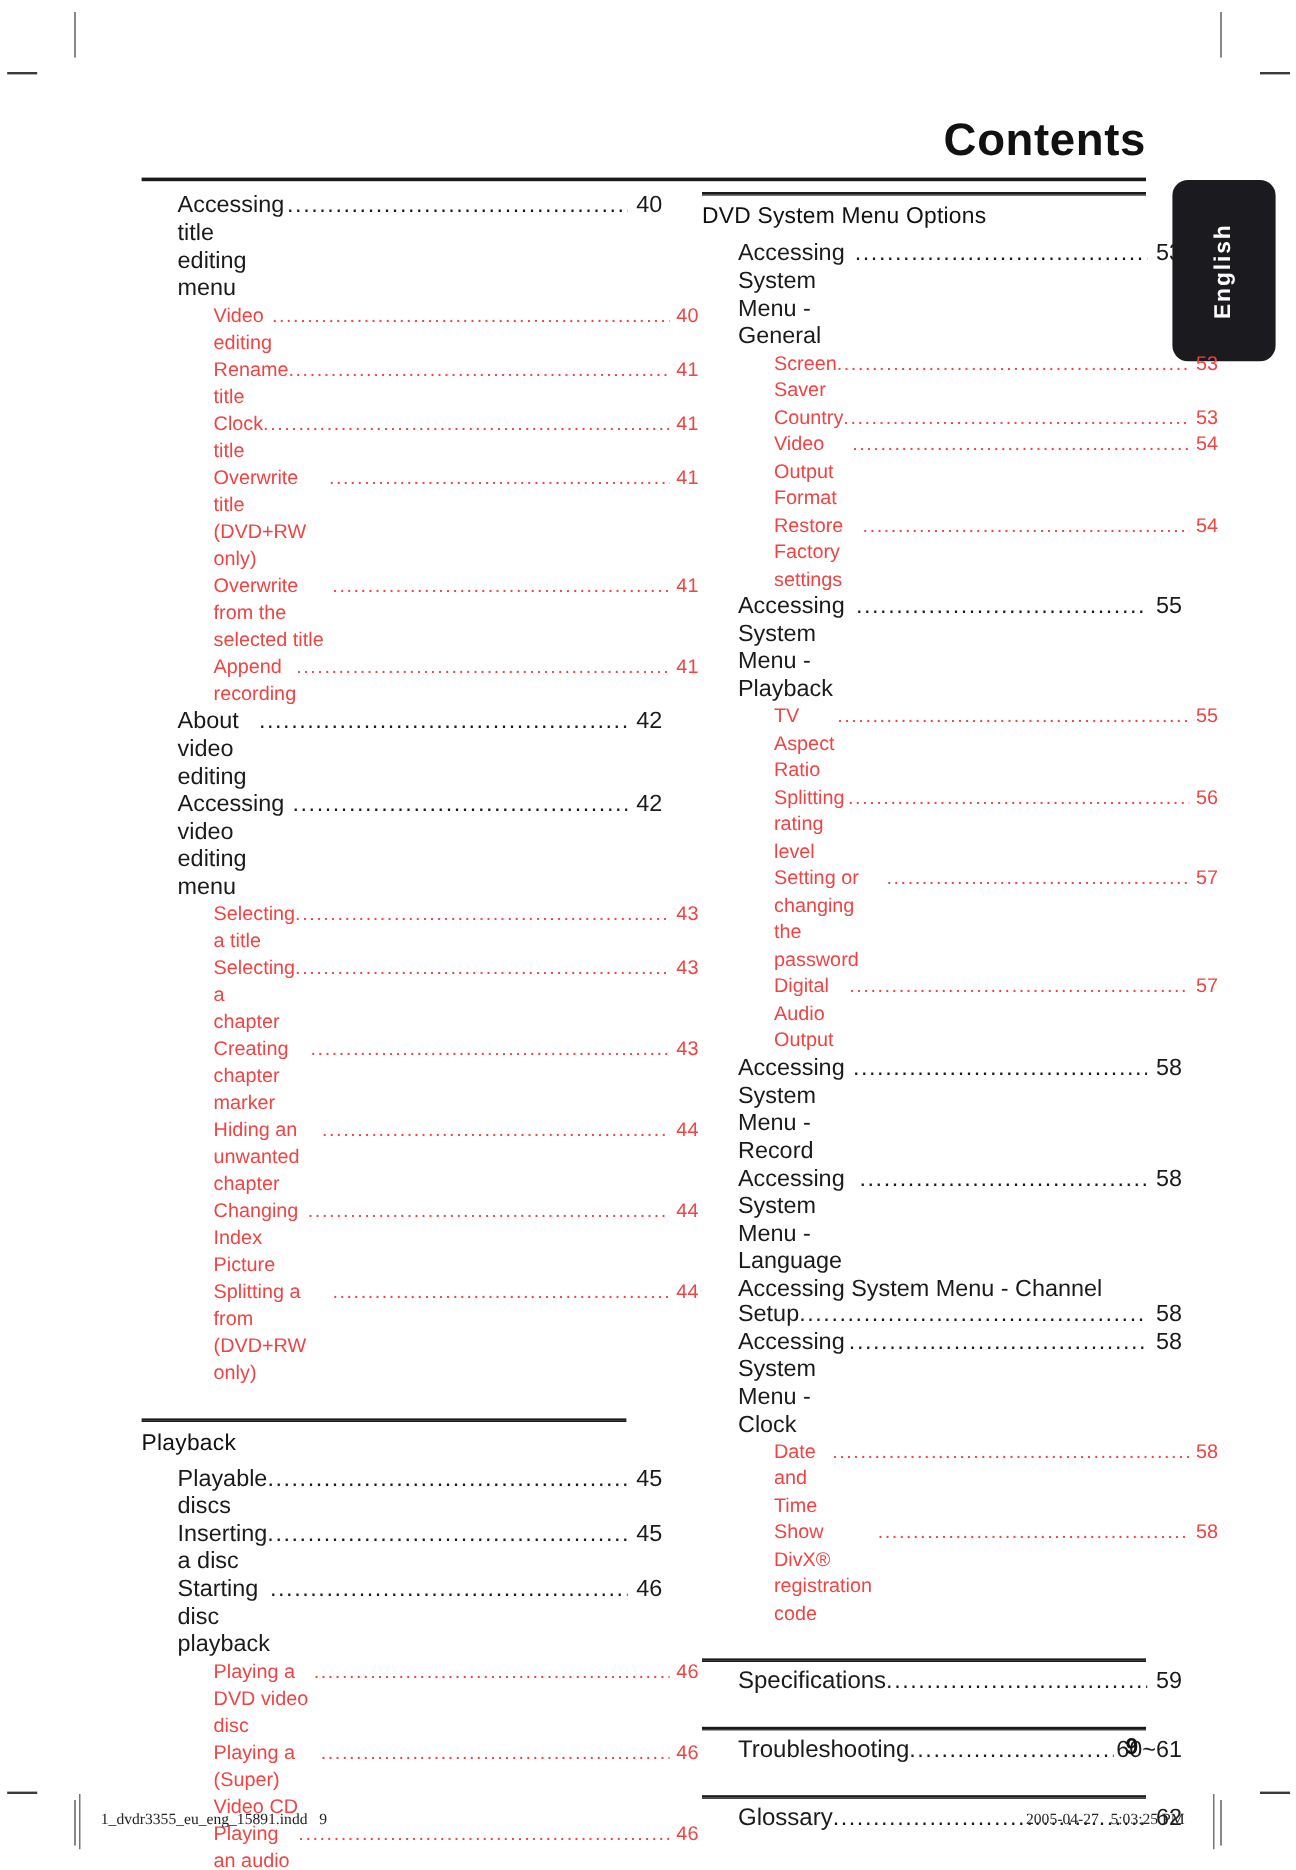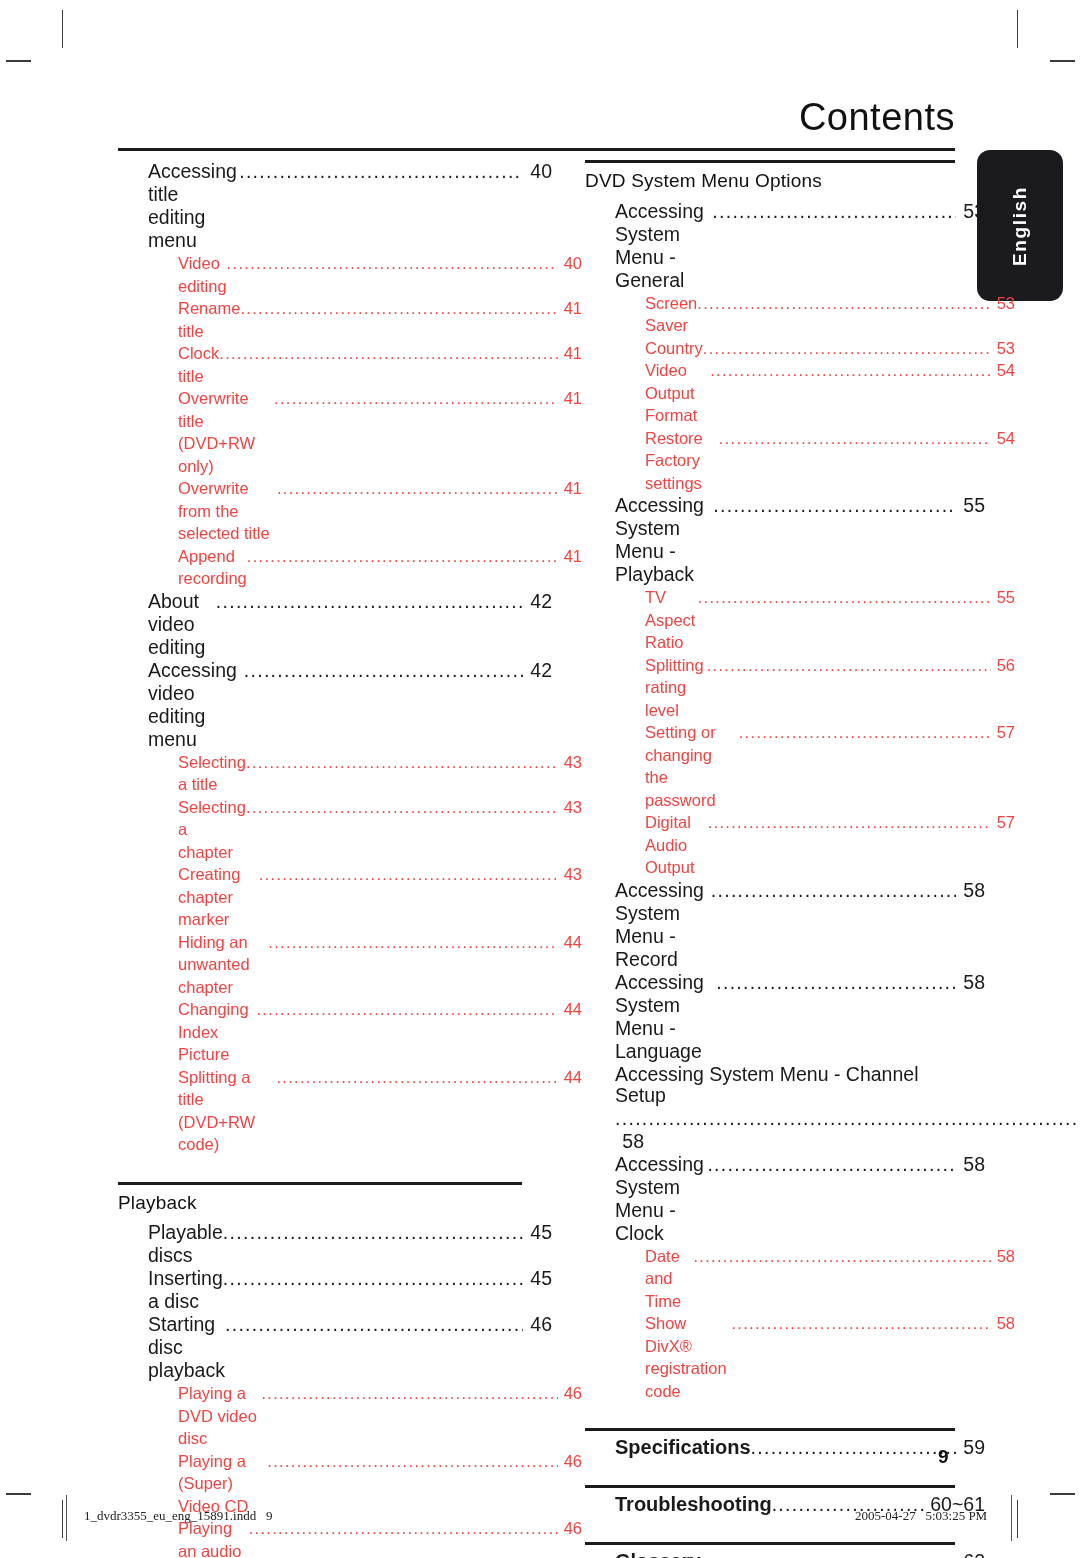--- a/index.html
+++ b/index.html
@@ -33,21 +33,21 @@
   .crop-tr-h { left: 1050px; top: 60px; }
   .crop-bl-h { left: 6px;    top: 1493px; }
   .crop-br-h { left: 1050px; top: 1493px; }
 
   
   .page-title {
     position: absolute;
     right: 125px;
     top: 98px;
     font-size: 38px;
-    font-weight: normal;
+    font-weight: bold;
     letter-spacing: 0.5px;
     color: #111111;
     line-height: 1;
   }
 
   .top-rule {
     position: absolute;
     left: 118px;
     top: 148px;
     width: 837px;
@@ -137,24 +137,24 @@
   
   .lvl2 {
     font-size: 16.5px;
     margin-left: 60px;
     color: #ef4444;
     line-height: 22.5px;
   }
   .lvl2 .pg { min-width: 22px; }
 
   
-  .lvl1.strong .txt { font-weight: bold; font-size: 20px; }
-
-  
-  .cont { margin-top: -2px; flex-direction: column; }
+  .lvl1.strong .txt { font-weight: normal; font-size: 20px; }
+
+  
+  .cont { margin-top: -2px; }
   .spacer-lg { height: 26px; }
 
   
   .folio {
     position: absolute;
     left: 938px;
     top: 1446px;
     font-size: 19px;
     font-weight: bold;
     color: #111111;
@@ -265,21 +265,21 @@
       <span class="txt">Hiding an unwanted chapter</span>
       <span class="leader">................................................................................................................</span>
       <span class="pg">44</span>
     </div>
     <div class="toc-entry lvl2">
       <span class="txt">Changing Index Picture</span>
       <span class="leader">................................................................................................................</span>
       <span class="pg">44</span>
     </div>
     <div class="toc-entry lvl2">
-      <span class="txt">Splitting a title (DVD+RW code)</span>
+      <span class="txt">Splitting a from (DVD+RW only)</span>
       <span class="leader">................................................................................................................</span>
       <span class="pg">44</span>
     </div>
     <div class="spacer-lg"></div>
     <div class="section-rule"></div>
     <div class="section-heading">Playback</div>
     <div class="toc-entry lvl1">
       <span class="txt">Playable discs</span>
       <span class="leader">................................................................................................................</span>
       <span class="pg">45</span>

